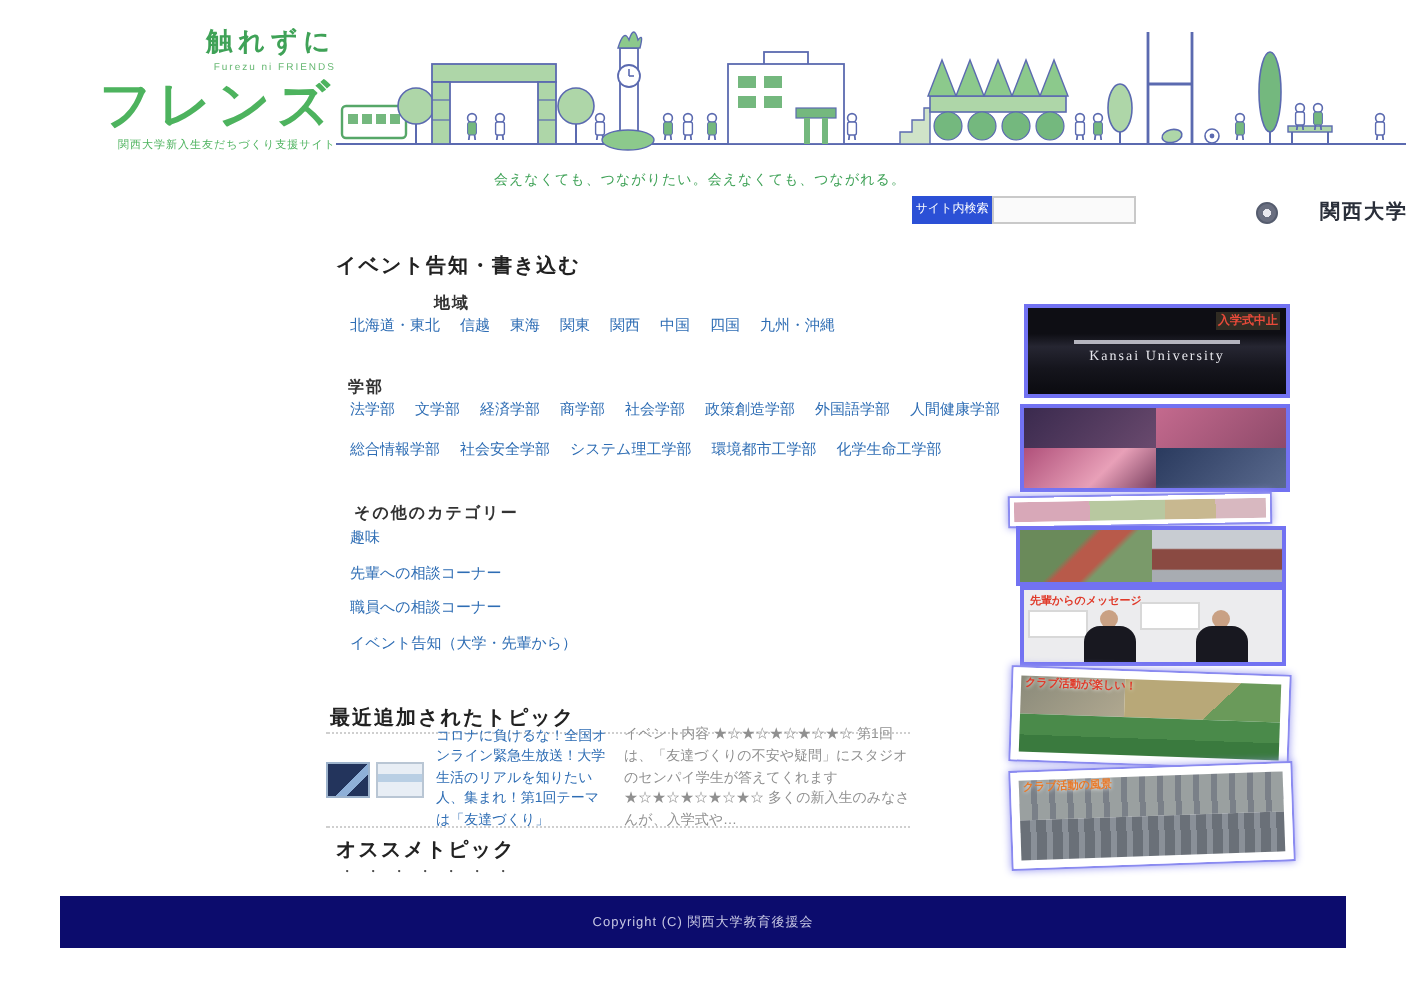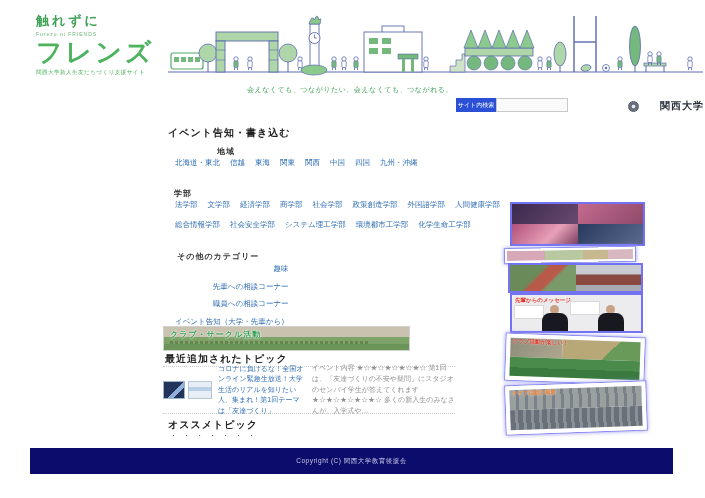--- a/index.html
+++ b/index.html
@@ -1,21 +1,21 @@
 <!DOCTYPE html>
 <html><head>
 <meta charset="utf-8">
 <style>
   * { margin:0; padding:0; box-sizing:border-box; }
   html,body { background:#fff; }
   body { font-family:"Liberation Sans", sans-serif; }
   .page { position:relative; width:705px; height:498px; background:#fff; overflow:hidden; }
 
   
-  .logo { position:absolute; left:36px; top:12px; width:132px; text-align:left; }
+  .logo { position:absolute; left:36px; top:12px; width:132px; text-align:right; }
   .logo-top { font-size:13px; font-weight:bold; color:#3fa257; letter-spacing:3px; }
   .logo-en { font-size:5px; color:#67b873; letter-spacing:1px; margin-top:1px; }
   .logo-main { font-size:26px; font-weight:bold; color:#4db35e; letter-spacing:3px; line-height:1.05; margin-top:2px; }
   .logo-site { font-size:5.5px; color:#4db35e; margin-top:3px; letter-spacing:0.5px; white-space:nowrap; }
 
   .illustration { position:absolute; left:168px; top:8px; width:535px; height:72px; }
 
   .tagline { position:absolute; left:235px; top:85px; width:230px; text-align:center;
              font-size:7px; color:#3fa257; letter-spacing:0.5px; white-space:nowrap; }
 
@@ -30,21 +30,21 @@
   .univ-emblem { width:11px; height:11px; border-radius:50%;
                  background:radial-gradient(circle at 50% 50%, #e8e8ee 0 30%, #6a6f80 32% 100%);
                  border:1px solid #555c6e; }
   .univ-name { font-size:10px; font-weight:bold; color:#2a2f3a; letter-spacing:1px; }
 
   
   .h2 { position:absolute; font-size:10px; font-weight:bold; color:#222; letter-spacing:1px; }
   .h3 { position:absolute; font-size:8px; font-weight:bold; color:#333; letter-spacing:1px; }
   .linkrow { position:absolute; display:flex; flex-wrap:wrap; column-gap:8px; row-gap:5px;gap:10px; }
   .lnk { font-size:7.5px; color:#2e6db4; text-decoration:none; white-space:nowrap; cursor:pointer; }
-  .linkcol { position:absolute; display:flex; flex-direction:column; gap:7.5px;align-items:flex-end; }
+  .linkcol { position:absolute; display:flex; flex-direction:column; gap:7.5px; }
 
   .club-banner { position:absolute; left:163px; top:326px; width:247px; height:25px;
                  background:linear-gradient(180deg,#c9c2ae 0 45%, #7da368 45% 75%, #6b9458 75% 100%);
                  border:1px solid #d0d0d0; overflow:hidden; }
   .club-banner-title { font-size:8px; font-weight:bold; color:#2e9e4f; margin:2px 0 0 6px;
                        text-shadow:0 0 2px #fff, 0 0 2px #fff; letter-spacing:1px; }
   .club-banner-sub { margin:1px 0 0 6px; width:200px; height:3px;
                      background:repeating-linear-gradient(90deg,#56713f 0 3px, transparent 3px 5px); opacity:.6; }
 
   .topic-row { position:absolute; left:163px; top:366px; width:292px; height:48px;
@@ -284,37 +284,38 @@
     </div>
 
   <div class="h3" style="left:177px; top:251px;">その他のカテゴリー</div>
   <div class="linkcol" style="left:175px; top:264px;">
       <a class="lnk">趣味</a>
       <a class="lnk">先輩への相談コーナー</a>
       <a class="lnk">職員への相談コーナー</a>
       <a class="lnk">イベント告知（大学・先輩から）</a>
     </div>
 
-  <div class="club-banner">
-    <div class="club-banner-title">クラブ・サークル活動</div>
-    <div class="club-banner-sub"></div>
-  </div>
 
   <div class="h2" style="left:165px; top:352px;">最近追加されたトピック</div>
 
   <div class="topic-row">
     <div class="thumb1"></div>
     <div class="thumb2"></div>
     <div class="topic-link">コロナに負けるな！全国オンライン緊急生放送！大学生活のリアルを知りたい人、集まれ！第1回テーマは「友達づくり」</div>
     <div class="topic-desc">イベント内容 ★☆★☆★☆★☆★☆ 第1回は、「友達づくりの不安や疑問」にスタジオのセンパイ学生が答えてくれます ★☆★☆★☆★☆★☆ 多くの新入生のみなさんが、入学式や…</div>
   </div>
 
   <div class="h2" style="left:168px; top:418px;">オススメトピック</div>
   <div class="dots">・・・・・・・</div>
 
+  <div class="photo p-night bordered">
+    <div class="streak"></div>
+    <div class="kn">Kansai University</div>
+    <div class="badge">入学式中止</div>
+  </div>
 
   <div class="photo p-festival bordered">
     <div class="q q1"></div>
     <div class="q q2"></div>
     <div class="q q3"></div>
     <div class="q q4"></div>
   </div>
 
   <div class="photo p-strip glow"></div>
 

